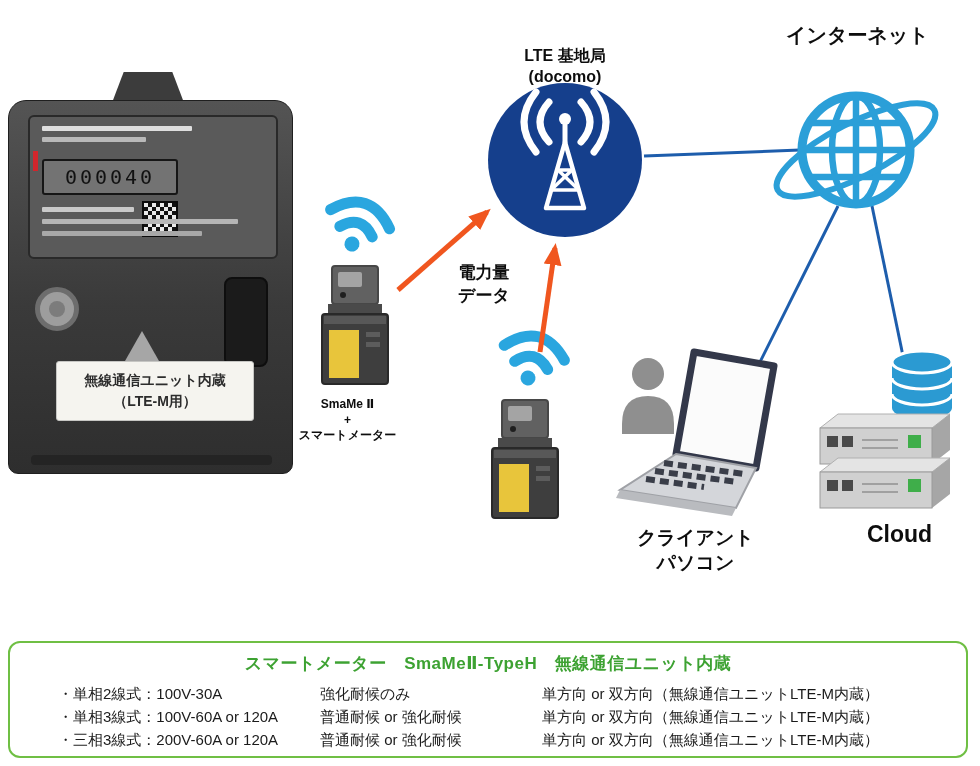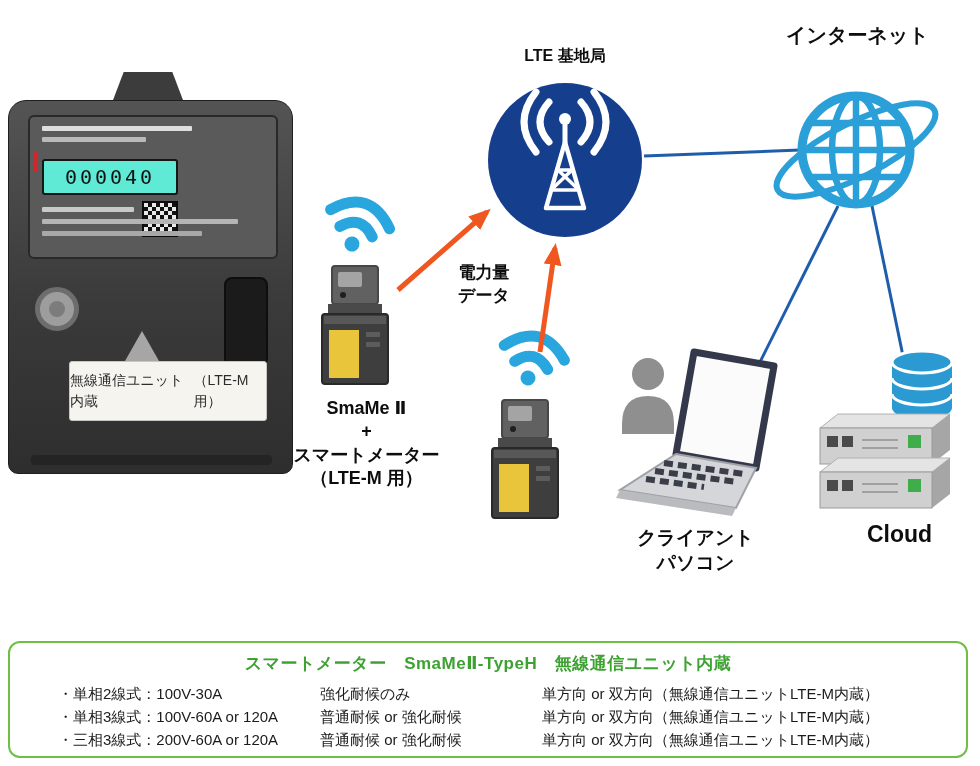--- a/index.html
+++ b/index.html
@@ -7,55 +7,55 @@
     position:relative;width:980px;height:766px;background:#fff;overflow:hidden;
     font-family:"Liberation Sans","DejaVu Sans",sans-serif;
   }
   .overlay{position:absolute;left:0;top:0;z-index:1;}
 
   
   .lbl{position:absolute;z-index:3;text-align:center;font-weight:bold;color:#0d0d0d;}
   .lte-label{left:480px;top:4px;width:170px;font-size:16px;line-height:1.3;margin-top:42px;}
   .internet-label{left:775px;top:22px;width:165px;font-size:20px;}
   .power-label{left:438px;top:262px;width:92px;font-size:17px;line-height:1.35;}
-  .smame-label{left:284px;top:397px;width:165px;font-size:18px;line-height:1.3;}
+  .smame-label{left:265px;top:397px;width:165px;font-size:12px;line-height:1.3;}
   .client-label{left:618px;top:526px;width:155px;font-size:19px;line-height:1.3;}
   .cloud-label{left:822px;top:520px;width:155px;font-size:23px;line-height:1.3;}
 
   
   .meter{position:absolute;left:8px;top:72px;width:285px;height:402px;z-index:2;}
   .m-handle{position:absolute;left:102px;top:0;width:76px;height:36px;background:#3c3c3c;
     clip-path:polygon(18% 0,82% 0,100% 100%,0 100%);border-radius:6px 6px 0 0;}
   .m-body{position:absolute;left:0;top:28px;width:285px;height:374px;
     background:linear-gradient(180deg,#545454,#3a3a3a 55%,#2e2e2e);
     border-radius:18px 18px 10px 10px;border:1px solid #1f1f1f;box-sizing:border-box;}
   .m-face{position:absolute;left:19px;top:14px;width:246px;height:140px;background:#5a5a5a;
     border:2px solid #292929;border-radius:6px;}
   .m-bar{position:absolute;border-radius:1px;background:#c9c9c9;height:5px;}
   .b1{left:12px;top:9px;width:150px;background:#dedede;}
   .b2{left:12px;top:20px;width:104px;background:#b9b9b9;}
   .b3{left:12px;top:90px;width:92px;}
   .b4{left:12px;top:102px;width:196px;background:#b5b5b5;}
   .b5{left:12px;top:114px;width:160px;background:#a8a8a8;}
   .m-red{position:absolute;left:3px;top:34px;width:5px;height:20px;background:#d1262c;}
-  .m-display{position:absolute;left:12px;top:42px;width:132px;height:32px;background:#5eead4;
+  .m-display{position:absolute;left:12px;top:42px;width:132px;height:32px;background:#737373;
     border:2px solid #161616;border-radius:3px;display:flex;align-items:center;justify-content:center;
     font-family:"DejaVu Sans Mono",monospace;font-size:20px;letter-spacing:3px;color:#111;}
   .m-qr{position:absolute;left:112px;top:84px;width:36px;height:36px;border:2px solid #0c0c0c;
     background:repeating-conic-gradient(#111 0% 25%, #e9e9e9 0% 50%) 0 0/8px 8px;box-sizing:border-box;}
   .m-seal{position:absolute;left:26px;top:186px;width:44px;height:44px;border-radius:50%;
     background:#9d9d9d;border:5px solid #6d6d6d;box-sizing:border-box;}
   .m-seal::after{content:"";position:absolute;left:9px;top:9px;width:16px;height:16px;border-radius:50%;background:#7c7c7c;}
   .m-slot{position:absolute;right:24px;top:176px;width:40px;height:86px;background:#1b1b1b;
     border:2px solid #0e0e0e;border-radius:8px;}
   .m-arrow{position:absolute;left:116px;top:230px;width:0;height:0;
     border-left:17px solid transparent;border-right:17px solid transparent;border-bottom:30px solid #a6a6a6;}
-  .m-callout{position:absolute;left:60px;top:260px;width:196px;height:58px;background:#f5f4ef;
-    border:1px solid #c6c6c3;border-radius:3px;display:flex;flex-direction:row;align-items:center;
-    justify-content:center;font-size:14px;color:#2c2c2c;line-height:1.5;z-index:2;}
+  .m-callout{position:absolute;left:47px;top:260px;width:196px;height:58px;background:#f5f4ef;
+    border:1px solid #c6c6c3;border-radius:3px;display:flex;flex-direction:column;align-items:center;
+    justify-content:center;font-size:14px;color:#2c2c2c;line-height:1.5;z-index:2;font-weight:bold;}
   .m-bottom{position:absolute;left:22px;bottom:8px;width:241px;height:10px;background:#242424;border-radius:4px;}
 
   
   .specbox{position:absolute;left:8px;top:641px;width:960px;height:117px;background:#fff;
     border:2px solid #6fbf44;border-radius:12px;box-sizing:border-box;z-index:2;}
   .spec-title{text-align:center;margin-top:9px;font-size:17px;font-weight:bold;color:#3da232;letter-spacing:.5px;}
   .spec-rows{margin:7px 0 0 48px;font-size:15px;color:#1b1b1b;}
   .spec-row{display:flex;line-height:23px;align-items:flex-end;}
   .spec-col-type{width:262px;}
   .spec-col-weather{width:222px;}
@@ -208,36 +208,36 @@
       <div class="m-callout">
         <div>無線通信ユニット内蔵</div>
         <div>（LTE-M用）</div>
       </div>
       <div class="m-bottom"></div>
     </div>
   </div>
 
   <div class="lbl lte-label">
     <div>LTE 基地局</div>
+    <div>(docomo)</div>
   </div>
 
   <div class="lbl power-label">
     <div>電力量</div>
     <div>データ</div>
   </div>
 
   <div class="lbl internet-label">
     <div>インターネット</div>
   </div>
 
   <div class="lbl smame-label">
     <div>SmaMe Ⅱ</div>
     <div>+</div>
     <div>スマートメーター</div>
-    <div>（LTE-M 用）</div>
   </div>
 
   <div class="lbl client-label">
     <div>クライアント</div>
     <div>パソコン</div>
   </div>
 
   <div class="lbl cloud-label">
     <div>Cloud</div>
   </div>

